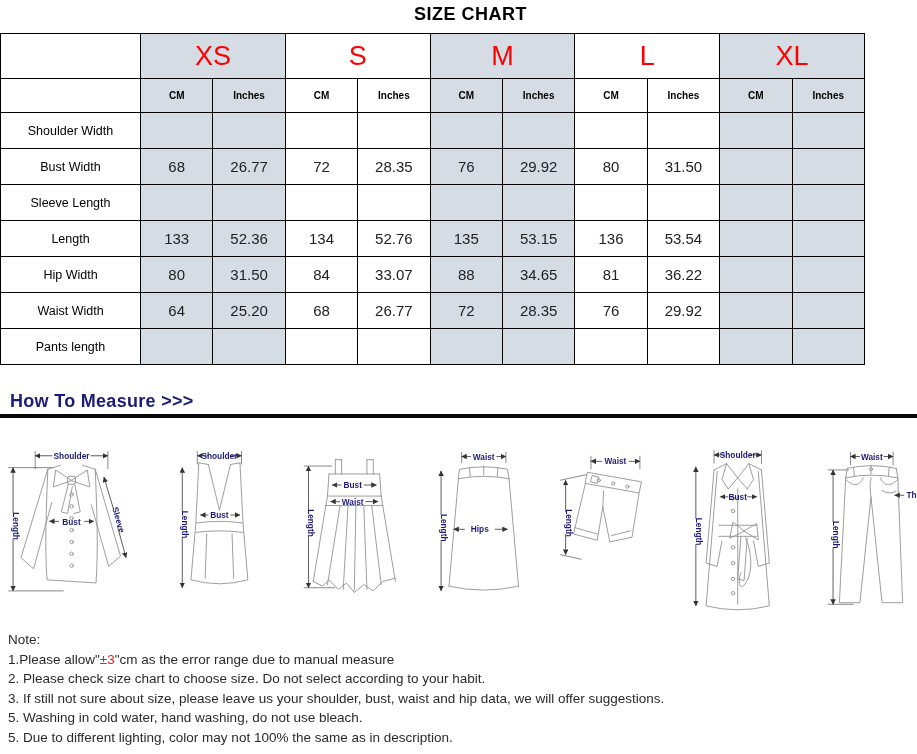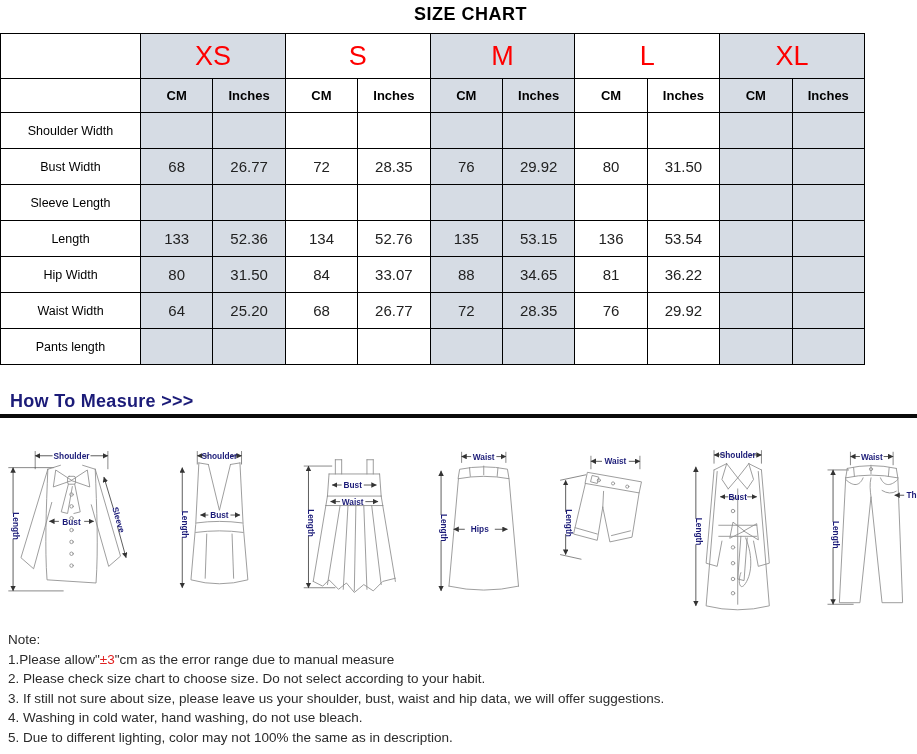--- a/index.html
+++ b/index.html
@@ -7,21 +7,21 @@
   .page{position:relative;width:917px;height:754px;background:#fff;}
 
   .title{position:absolute;top:4px;left:12px;width:917px;text-align:center;
          font-size:18px;font-weight:bold;letter-spacing:.5px;color:#000;}
 
   table.size-chart{position:absolute;top:33px;left:0;width:865px;
          border-collapse:collapse;table-layout:fixed;background:#fff;}
   table.size-chart th,table.size-chart td{border:1px solid #000;text-align:center;
          vertical-align:middle;padding:0;overflow:hidden;}
   tr.size-row th{height:44px;font-size:27px;font-weight:normal;color:#fe0000;}
-  tr.unit-row th{height:33px;font-size:13px;font-weight:bold;color:#000;}
+  tr.unit-row th{height:33px;font-size:10px;font-weight:bold;color:#000;}
   tbody td{height:35px;font-size:15px;color:#222;}
   td.rowlabel{font-size:12.5px;color:#000;margin-left:11px;}
   .shade{background:#d6dce4;}
 
   .htm-heading{position:absolute;top:391px;left:10px;font-size:18px;font-weight:bold;
          color:#1b1b78;letter-spacing:.3px;}
   .rule{position:absolute;top:414px;left:0;width:917px;height:4px;background:#0a0a0a;}
 
   .diagrams{position:absolute;top:424px;left:2px;width:915px;height:212px;
          display:flex;align-items:flex-start;gap:32px;}
@@ -386,17 +386,17 @@
       <text class="dlabel" x="107" y="66" text-anchor="start">Thigh</text>
     </svg>
 
   </div>
 
   <div class="notes">
     <div>Note:</div>
     <div><span>1.Please allow"</span><span class="red">±3</span><span>"cm as the error range due to manual measure</span></div>
     <div>2. Please check size chart to choose size. Do not select according to your habit.</div>
     <div>3. If still not sure about size, please leave us your shoulder, bust, waist and hip data, we will offer suggestions.</div>
-    <div>4. Washing in cold water, hand washing, do not use bleach.</div>
+    <div>5. Washing in cold water, hand washing, do not use bleach.</div>
     <div>5. Due to different lighting, color may not 100% the same as in description.</div>
   </div>
 
 </div>
 
 </body></html>

